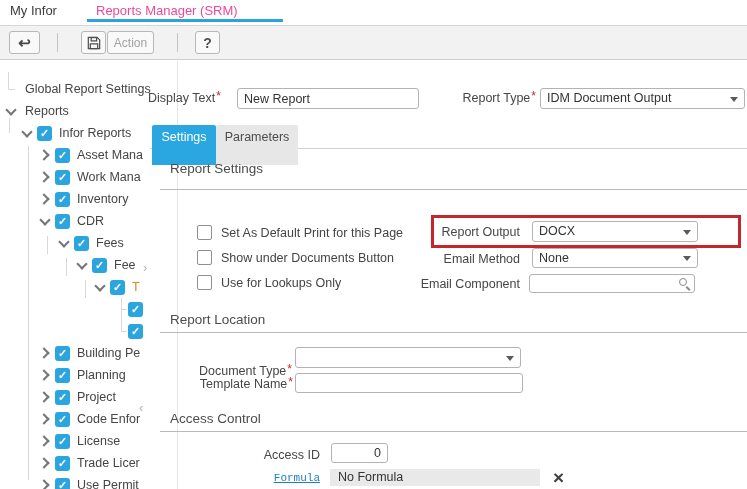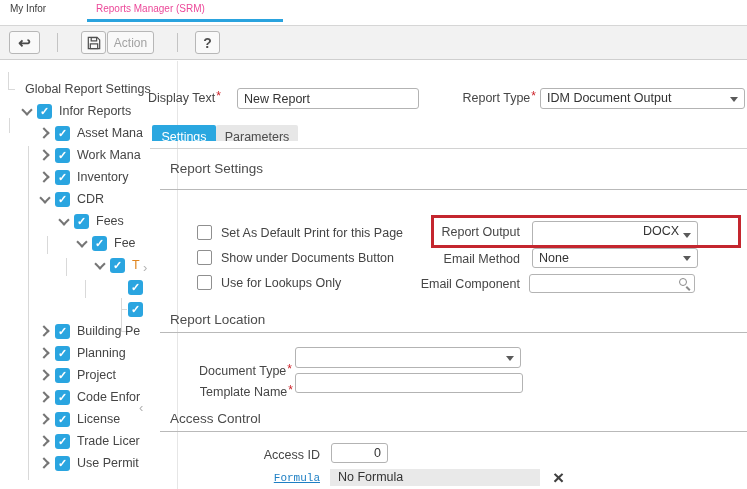--- a/index.html
+++ b/index.html
@@ -3,21 +3,21 @@
 <meta charset="utf-8">
 <style>
   html,body { margin:0; padding:0; }
   body {
     width:747px; height:489px; overflow:hidden; position:relative;
     background:#fff; color:#444;
     font-family:"Liberation Sans", sans-serif; font-size:12.5px;
   }
 
   
-  .wtab { position:absolute; top:3px; font-size:10px; cursor:default; }
+  .wtab { position:absolute; top:3px; font-size:13px; cursor:default; }
   .wtab.inactive { color:#3d3d3d; }
   .wtab.active { color:#ec4899; }
   .wtab-underline { position:absolute; left:87px; top:19px; width:196px; height:3px; background:#2aa3de; }
 
   
   .toolbar { position:absolute; left:0; top:25px; width:747px; height:35px;
     background:#f2f2f2; border-top:1px solid #d6d6d6; border-bottom:1px solid #cfcfcf; box-sizing:border-box; }
   .tbtn { position:absolute; top:5px; height:23px; background:#f9f9f9; border:1px solid #b7b7b7;
     border-radius:3px; font-family:inherit; font-size:12px; color:#555; padding:0;
     display:flex; align-items:center; justify-content:center; }
@@ -47,21 +47,21 @@
   .flabel { position:absolute; font-size:12.5px; color:#464646; }
   .flabel.r { text-align:right; }
   .req { color:#cc2229; font-size:12px; vertical-align:top; line-height:10px; margin-left:1px; }
   .tinput { position:absolute; box-sizing:border-box; border:1px solid #b3b3b3; border-radius:3px;
     background:#fff; font-family:inherit; font-size:12.5px; color:#333; padding:0 6px; }
   .dropdown { position:absolute; box-sizing:border-box; border:1px solid #b3b3b3; border-radius:3px;
     background:#fff; font-size:12.5px; color:#333; padding:2px 18px 0 6px; cursor:default; overflow:hidden; white-space:nowrap; }
   .dd-arrow { position:absolute; right:6px; top:50%; margin-top:-2px; width:0; height:0;
     border-left:4.5px solid transparent; border-right:4.5px solid transparent; border-top:5px solid #5a5a5a; }
 
-  .ftab { position:absolute; top:125px; height:16px; line-height:24px; text-align:center;
+  .ftab { position:absolute; top:125px; height:40px; line-height:24px; text-align:center;
     font-size:12.5px; border-radius:2px 2px 0 0; cursor:default; }
   .ftab.active { background:#2aa7e0; color:#fff; }
   .ftab.inactive { background:#e7e7e7; color:#4c4c4c; }
   .tabline { position:absolute; left:150px; top:148px; width:597px; height:1px; background:#d2d2d2; }
 
   .section-title { position:absolute; font-size:13.5px; color:#4c4c4c; }
   .divider { position:absolute; left:160px; width:587px; height:1px; background:#b9b9b9; }
 
   .cbrows { position:absolute; left:197px; top:220px; }
   .cbrow { height:25px; display:flex; align-items:center; }
@@ -122,20 +122,26 @@
   <div class="guide" style="left:85px; top:219px; height:18px;"></div>
   <div class="guide" style="left:121px;top:237px; height:33px;"></div>
   <div class="guide h" style="left:121px;top:248px; width:6px;"></div>
   <div class="guide h" style="left:121px;top:270px; width:6px;"></div>
 
   <div class="tree-items">
       <div class="trow" style="padding-left: 3px;">
         <span class="chevbox"></span>
         <span class="tlabel">Global Report Settings</span>
       </div>
+      <div class="trow" style="padding-left: 3px;">
+        <span class="chevbox">
+          <span class="chev down"></span>
+        </span>
+        <span class="tlabel">Reports</span>
+      </div>
       <div class="trow" style="padding-left: 19px;">
         <span class="chevbox">
           <span class="chev down"></span>
         </span>
         <span class="tcb">✓</span>
         <span class="tlabel">Infor Reports</span>
       </div>
       <div class="trow" style="padding-left: 37px;">
         <span class="chevbox">
           <span class="chev right"></span>
@@ -275,21 +281,21 @@
     </div>
     <div class="cbrow">
       <span class="formcb"></span>
       <span class="cblabel">Use for Lookups Only</span>
     </div>
   </div>
 
 <div class="hl-red"></div>
 
 <span class="flabel r" style="left:420px; top:225px; width:100px;">Report Output</span>
-<div class="dropdown" style="left:532px; top:221px; width:166px; height:27px;text-align:right;">
+<div class="dropdown" style="left:532px; top:221px; width:166px; height:21px;">
   <span>DOCX</span>
   <span class="dd-arrow"></span>
 </div>
 
 <span class="flabel r" style="left:420px; top:252px; width:100px;">Email Method</span>
 <div class="dropdown" style="left:532px; top:248px; width:166px; height:20px;">
   <span>None</span>
   <span class="dd-arrow"></span>
 </div>
 
@@ -301,21 +307,21 @@
 
 <div class="section-title" style="left:170px; top:312px;">Report Location</div>
 <div class="divider" style="top:332px;"></div>
 
 <span class="flabel r" style="left:180px; top:364px; width:112px;"><span>Document Type</span><span class="req">*</span></span>
 <div class="dropdown" style="left:295px; top:347px; width:226px; height:21px;">
   <span></span>
   <span class="dd-arrow"></span>
 </div>
 
-<span class="flabel r" style="left:180px; top:377px; width:113px;margin-top:8px;"><span>Template Name</span><span class="req">*</span></span>
+<span class="flabel r" style="left:180px; top:377px; width:113px;"><span>Template Name</span><span class="req">*</span></span>
 <input class="tinput" style="left: 295px; top: 373px; width: 228px; height: 20px;" value="">
 
 <div class="section-title" style="left:170px; top:411px;">Access Control</div>
 <div class="divider" style="top:431px;"></div>
 
 <span class="flabel r" style="left:240px; top:448px; width:80px;">Access ID</span>
 <input class="tinput" style="left: 331px; top: 443px; width: 57px; height: 20px; text-align: right;" value="0">
 
 <span class="link" style="left:250px; top:472px; width:70px; text-align:right;">Formula</span>
 <div class="graybox" style="left:330px; top:469px; width:210px;">No Formula</div>

